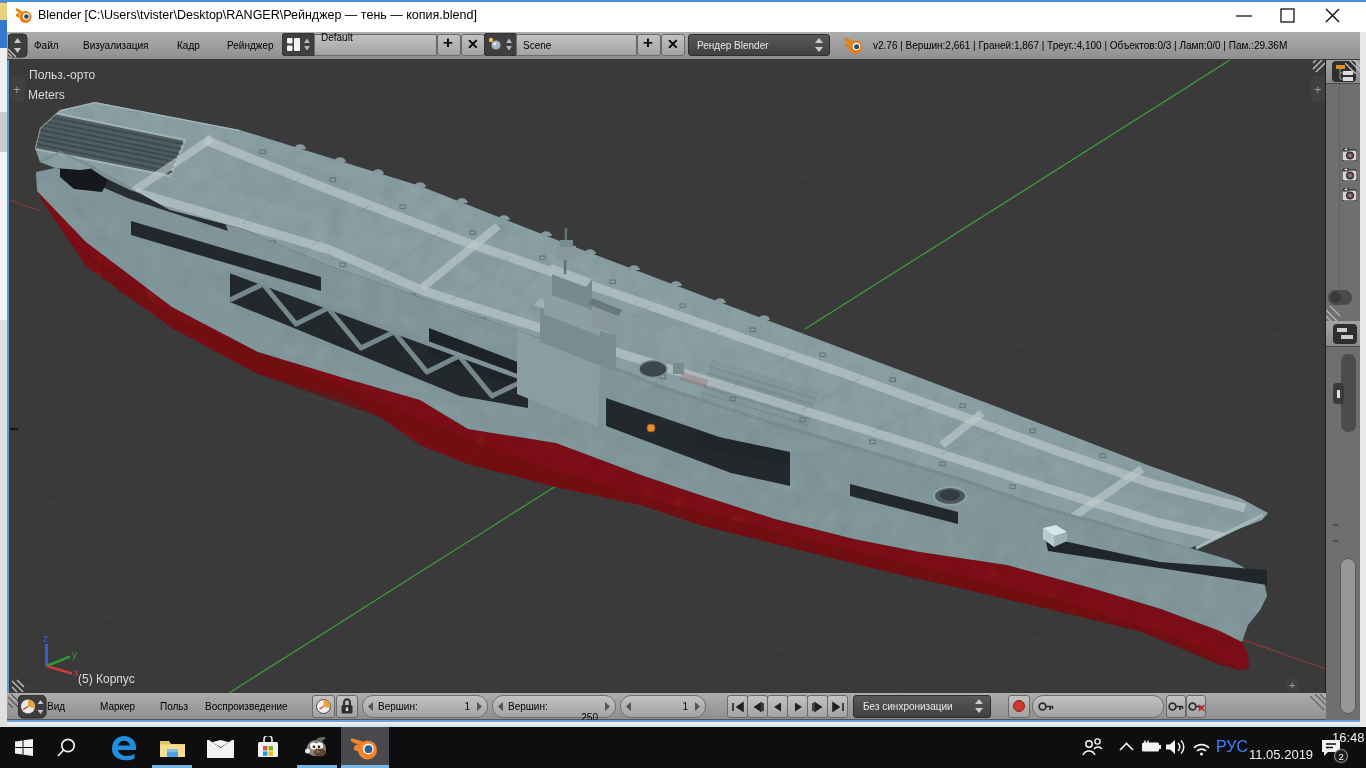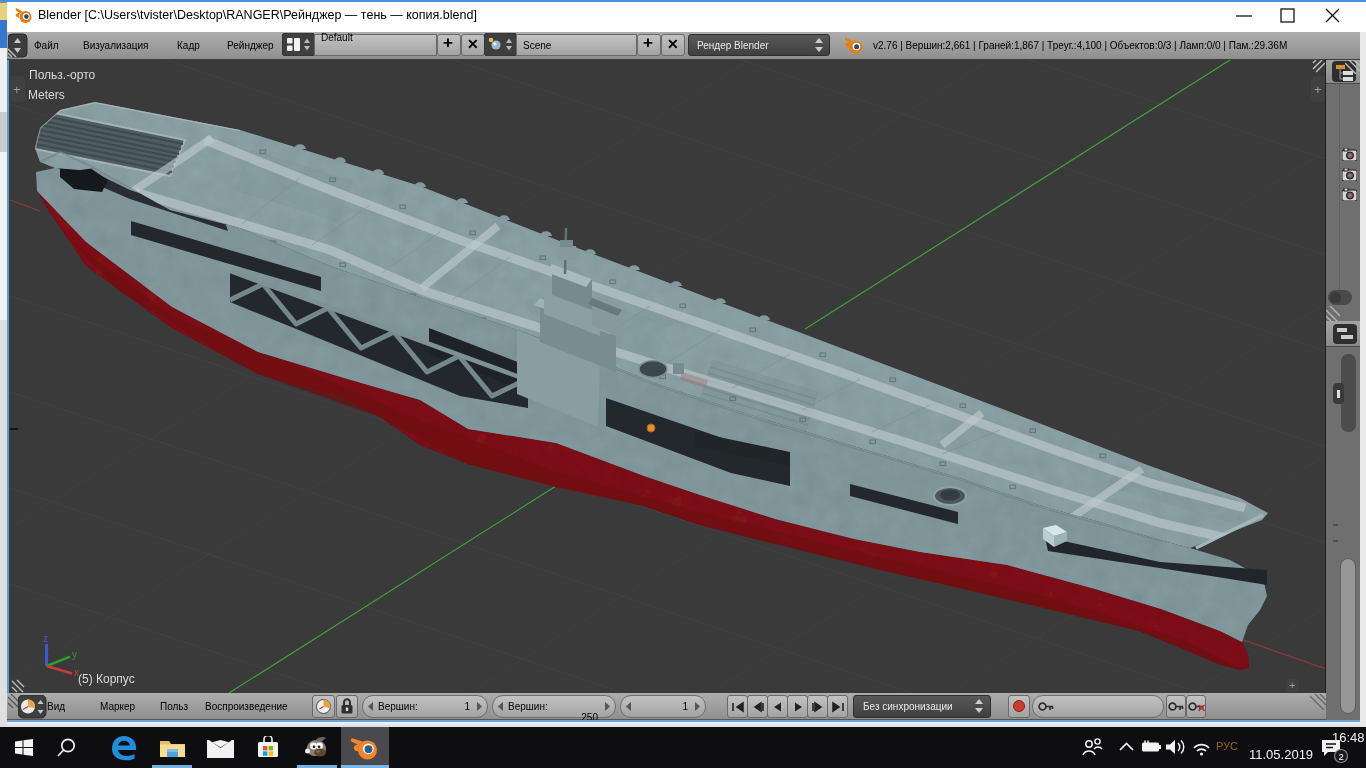--- a/index.html
+++ b/index.html
@@ -482,21 +482,21 @@
 <path d="M6,0.5 L6,3 M9,0.5 L9,3" stroke="#f2f2f2" stroke-width="1.5"></path>
 </svg>
 <svg class="abs" style="left:1165px;top:738px" width="23" height="18" viewBox="0 0 23 18">
 <path d="M1,6.5 L5,6.5 L10,2 L10,16 L5,11.5 L1,11.5 Z" fill="#f2f2f2"></path>
 <path d="M13,5 A5.5,5.5 0 0 1 13,13 M16,2.5 A9,9 0 0 1 16,15.5" fill="none" stroke="#f2f2f2" stroke-width="1.5"></path>
 </svg>
 <svg class="abs" style="left:1191px;top:739px" width="21" height="17" viewBox="0 0 21 17">
 <path d="M3,9 A10,10 0 0 1 18,9 M6,12 A6.5,6.5 0 0 1 15,12" fill="none" stroke="#f2f2f2" stroke-width="1.7"></path>
 <circle cx="10.5" cy="15" r="1.6" fill="#f2f2f2"></circle>
 </svg>
-<div class="abs txt" style="left:1216px;top:740px;color:#a16207;font-size:11px">РУС</div>
+<div class="abs txt" style="left:1216px;top:740px;color:#3b82f6;font-size:16px">РУС</div>
 <div class="abs txt" style="left:1332px;top:731px;color:#f2f2f2;font-size:13px">16:48</div>
 <div class="abs txt" style="left:1249px;top:748px;color:#f2f2f2;font-size:13px">11.05.2019</div>
 <svg class="abs" style="left:1320px;top:738px" width="30" height="26" viewBox="0 0 30 26">
 <path d="M2,2 L20,2 L20,14 L8,14 L4,18 L4,14 L2,14 Z" fill="#f2f2f2"></path>
 <path d="M6,6 L16,6 M6,9.5 L13,9.5" stroke="#0e0e10" stroke-width="1.5"></path>
 <circle cx="21" cy="18" r="6.5" fill="#1b1b1d" stroke="#888" stroke-width="1.2"></circle>
 <text x="18.6" y="21.8" font-size="9.5" fill="#fff" font-family="Liberation Sans">2</text>
 </svg>
 </div>
 

